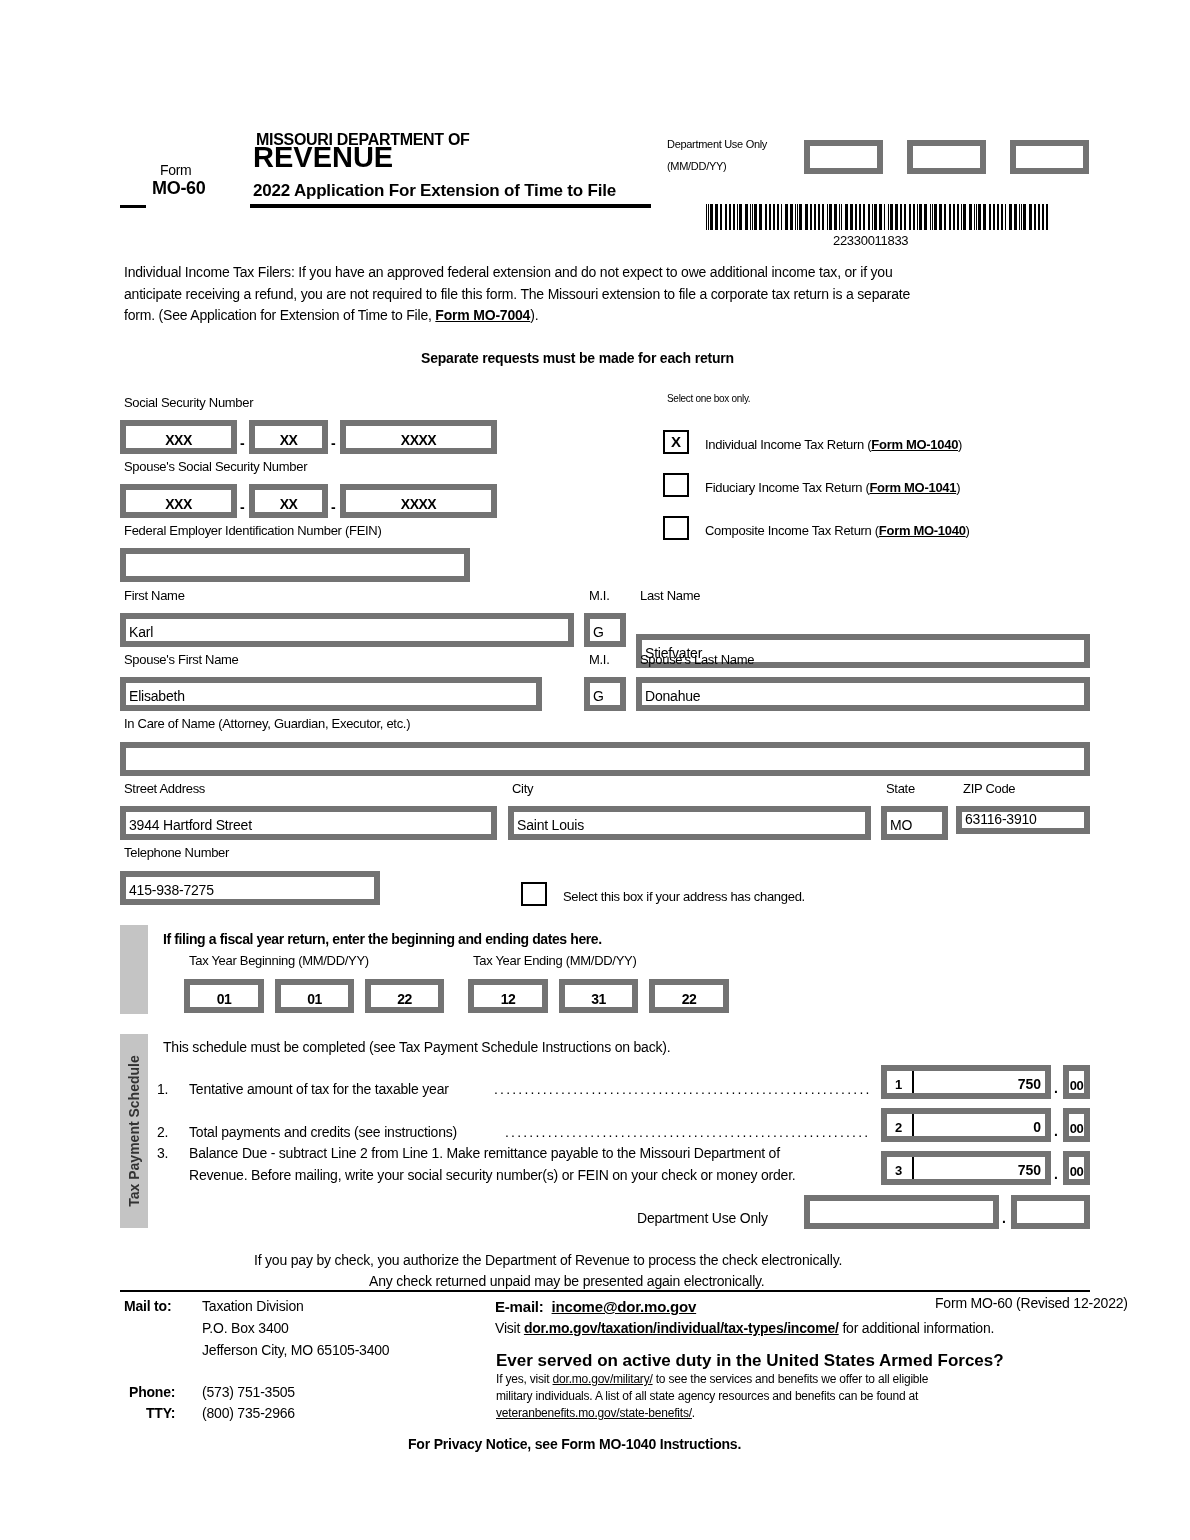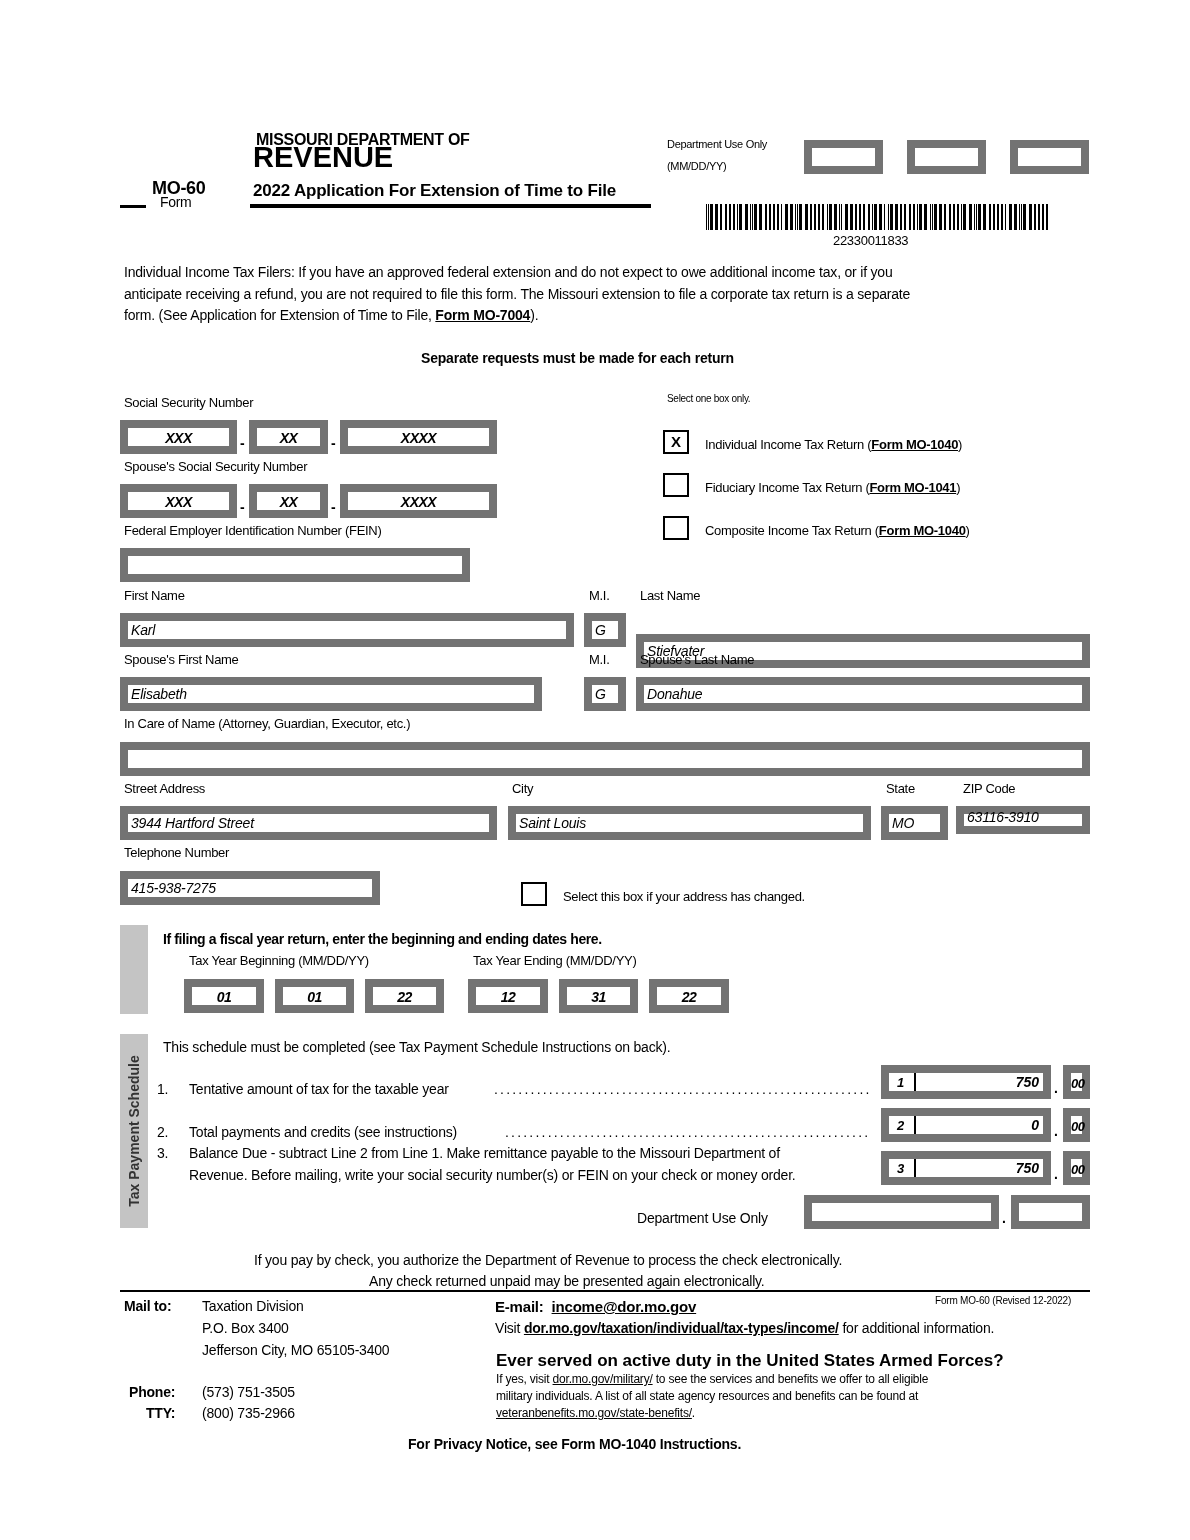--- a/index.html
+++ b/index.html
@@ -1,34 +1,34 @@
 <!DOCTYPE html>
 <html><head>
 <meta charset="utf-8">
 <style>
   html, body { margin: 0; padding: 0; background: #ffffff; }
   body { width: 1190px; height: 1540px; position: relative; overflow: hidden;
          font-family: "Liberation Sans", sans-serif; color: #000; }
   .abs { position: absolute; }
-  .box { position: absolute; border: 8px solid #737373; box-sizing: border-box; background: #fff; font-style: italic; }
+  .box { position: absolute; border: 6px solid #737373; box-sizing: border-box; background: #fff; }
   .lbl { position: absolute; font-size: 13px; white-space: nowrap; letter-spacing: -0.3px; }
   .val { position: absolute; font-size: 14px; white-space: nowrap; bottom: 1px; left: 3px; letter-spacing: -0.2px; }
   .valc { position: absolute; font-size: 14px; font-weight: bold; bottom: 0px; left: 0; right: 0; text-align: center; letter-spacing: -0.5px; }
   .bold { font-weight: bold; }
   .u { text-decoration: underline; }
   .dash { position: absolute; font-size: 14px; font-weight: bold; }
   .cb { position: absolute; width: 26px; height: 24px; border: 2px solid #000; box-sizing: border-box; text-align: center; font-weight: bold; font-size: 15px; line-height: 20px; }
   .graybar { position: absolute; background: #c4c4c4; }
   .dots { position: absolute; font-size: 14px; letter-spacing: 2.2px; white-space: nowrap; overflow: hidden; }
   .p { position: absolute; font-size: 14px; white-space: nowrap; letter-spacing: -0.2px; }
 </style>
 </head>
 <body>
 
-<div class="lbl" style="left:160px;top:162px;font-size:14px;margin-top:32px;">Form</div>
+<div class="lbl" style="left:160px;top:162px;font-size:14px;">Form</div>
 <div class="lbl bold" style="left:152px;top:178px;font-size:18px;">MO-60</div>
 <div class="abs" style="left:120px;top:205px;width:26px;height:3px;background:#000;"></div>
 
 <div class="lbl bold" style="left:256px;top:131px;font-size:16px;">MISSOURI DEPARTMENT OF</div>
 <div class="lbl bold" style="left:253px;top:141px;font-size:29px;letter-spacing:0px;">REVENUE</div>
 <div class="lbl bold" style="left:253px;top:181px;font-size:17px;letter-spacing:-0.2px;">2022 Application For Extension of Time to File</div>
 <div class="abs" style="left:250px;top:204px;width:401px;height:4px;background:#000;"></div>
 
 <div class="lbl" style="left:667px;top:138px;font-size:11px;">Department Use Only</div>
 <div class="lbl" style="left:667px;top:160px;font-size:11px;">(MM/DD/YY)</div>
@@ -308,20 +308,20 @@
 <div class="p bold" style="left:124px;top:1298px;">Mail to:</div>
 <div class="p" style="left:202px;top:1298px;">Taxation Division</div>
 <div class="p" style="left:202px;top:1320px;">P.O. Box 3400</div>
 <div class="p" style="left:202px;top:1342px;">Jefferson City, MO 65105-3400</div>
 <div class="p bold" style="left:129px;top:1384px;">Phone:</div>
 <div class="p" style="left:202px;top:1384px;">(573) 751-3505</div>
 <div class="p bold" style="left:146px;top:1405px;">TTY:</div>
 <div class="p" style="left:202px;top:1405px;">(800) 735-2966</div>
 
 <div class="p bold" style="left:495px;top:1298px;font-size:15px;"><span>E-mail:</span>&nbsp;&nbsp;<span class="u">income@dor.mo.gov</span></div>
-<div class="p" style="left:935px;top:1295px;font-size:10px;">Form MO-60 (Revised 12-2022)</div>
+<div class="p" style="left:935px;top:1295px;font-size:14px;">Form MO-60 (Revised 12-2022)</div>
 <div class="p" style="left:495px;top:1320px;"><span>Visit </span><span class="bold u">dor.mo.gov/taxation/individual/tax-types/income/</span><span> for additional information.</span></div>
 <div class="p bold" style="left:496px;top:1351px;font-size:17px;letter-spacing:0px;">Ever served on active duty in the United States Armed Forces?</div>
 <div class="p" style="left:496px;top:1372px;font-size:12px;"><span>If yes, visit </span><span class="u">dor.mo.gov/military/</span><span> to see the services and benefits we offer to all eligible</span></div>
 <div class="p" style="left:496px;top:1389px;font-size:12px;">military individuals. A list of all state agency resources and benefits can be found at</div>
 <div class="p" style="left:496px;top:1406px;font-size:12px;"><span class="u">veteranbenefits.mo.gov/state-benefits/</span><span>.</span></div>
 
 <div class="p bold" style="left:408px;top:1436px;">For Privacy Notice, see Form MO-1040 Instructions.</div>
 
 </body></html>

